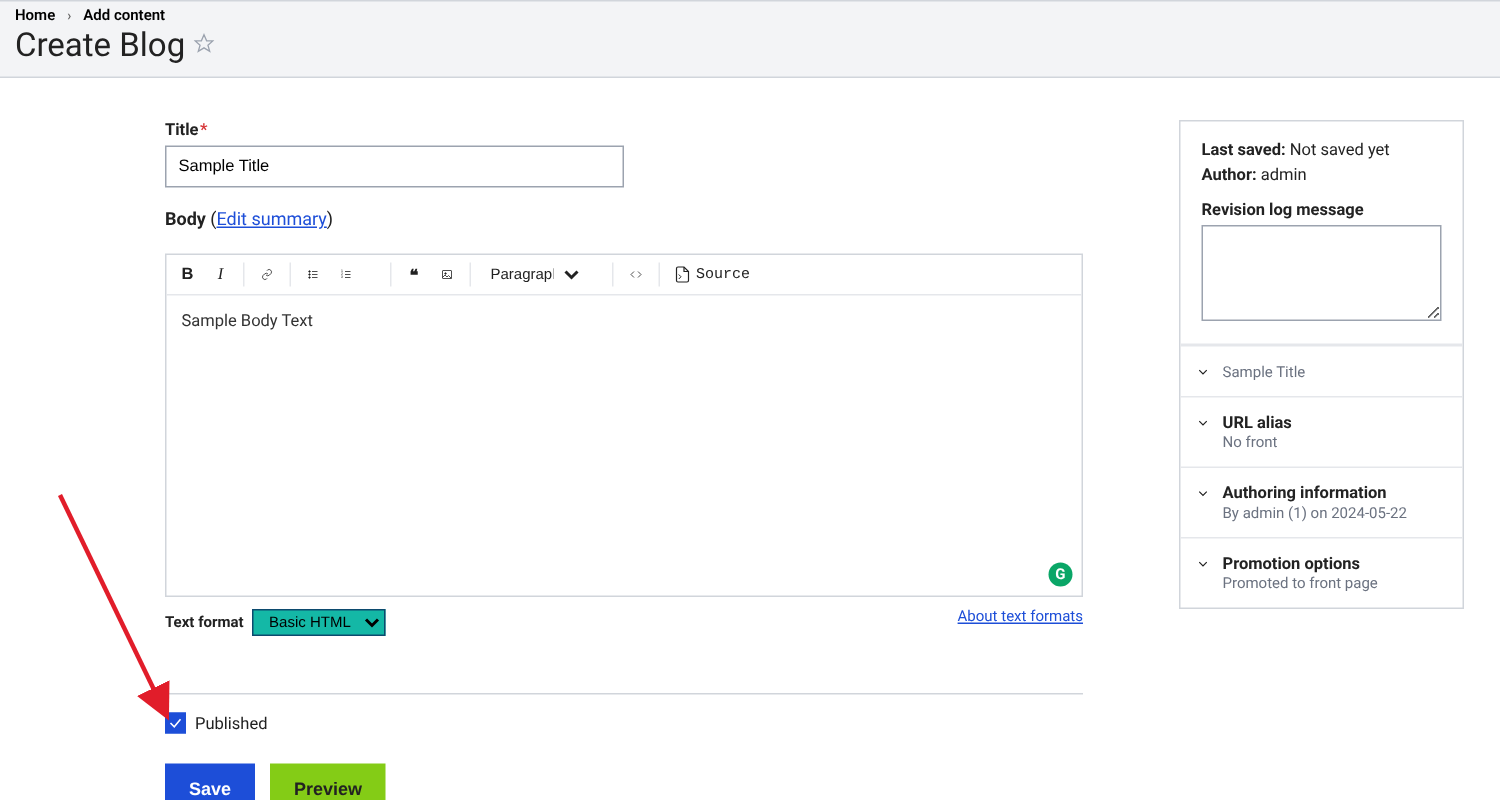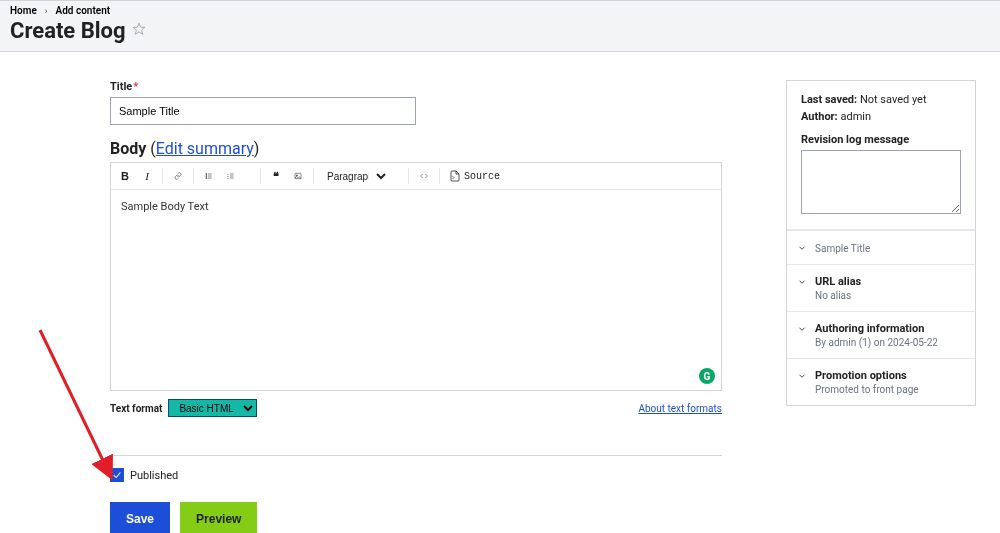--- a/index.html
+++ b/index.html
@@ -19,21 +19,21 @@
   .breadcrumb {
     font-size: 10px;
     font-weight: 600;
     display: flex;
     align-items: flex-end;
     gap: 8px;
   }
   .breadcrumb a { color: #000; text-decoration: none; }
   .breadcrumb .sep { color: #666; font-size: 9px; }
   .page-title-row { display: flex; align-items: center; gap: 6px; margin-top: 2px; }
-  .page-title { font-size: 22px; font-weight: 700; margin: 0; }
+  .page-title { font-size: 22px; font-weight: 400; margin: 0; }
   .star-icon svg { width: 14px; height: 14px; stroke: #9ca3af; fill: none; stroke-width: 1.5; }
   .content-wrap {
     display: flex;
     padding: 28px 10px 20px 10px;
     gap: 24px;
     justify-content: flex-start;
   }
   .main-col {
     margin-left: 100px;
     width: 612px;
@@ -41,21 +41,21 @@
   .form-label { font-size: 11px; font-weight: 700; display: block; margin-bottom: 4px; }
   .required-asterisk { color: #d63638; margin-left: 1px; }
   .title-input {
     width: 306px;
     height: 28px;
     padding: 4px 8px;
     font-size: 11px;
     border: 1px solid #9ca3af;
     background: #fff;
   }
-  .body-label-row { margin-top: 14px; margin-bottom: 4px; font-size: 16px; }
+  .body-label-row { margin-top: 14px; margin-bottom: 16px; font-size: 12px; }
   .body-label-row .lbl { font-weight: 700; }
   .body-label-row a { color: #1d4ed8; text-decoration: underline; }
   .editor-box { border: 1px solid #d1d5db; background: #fff; }
   .toolbar {
     display: flex;
     align-items: center;
     gap: 2px;
     padding: 3px 4px;
     border-bottom: 1px solid #e5e7eb;
   }
@@ -97,21 +97,21 @@
     position: absolute;
     right: 6px; bottom: 6px;
     width: 16px; height: 16px;
     border-radius: 50%;
     background: #0aa667;
     color: #fff;
     display: flex; align-items: center; justify-content: center;
     font-size: 10px; font-weight: 700;
   }
   .textformat-row {
-    display: flex; align-items: center; justify-content: space-between;
+    display: flex; justify-content: space-between;
     margin-top: 8px;
     font-size: 10px;
   }
   .textformat-left { display: flex; align-items: center; gap: 6px; }
   .textformat-left .lbl { font-weight: 700; }
   .tf-select {
     font-size: 10px;
     border: 1px solid #0c4a6e;
     padding: 1px 6px;
     height: 18px;
@@ -344,21 +344,21 @@
         <span class="acc-chevron"><svg viewBox="0 0 24 24">
               <polyline points="6 9 12 15 18 9"></polyline>
             </svg></span>
         <div class="acc-sub">Sample Title</div>
       </div>
       <div class="accordion-item">
         <span class="acc-chevron"><svg viewBox="0 0 24 24">
               <polyline points="6 9 12 15 18 9"></polyline>
             </svg></span>
         <div class="acc-title">URL alias</div>
-        <div class="acc-sub">No alias</div>
+        <div class="acc-sub">No front</div>
       </div>
       <div class="accordion-item">
         <span class="acc-chevron"><svg viewBox="0 0 24 24">
               <polyline points="6 9 12 15 18 9"></polyline>
             </svg></span>
         <div class="acc-title">Authoring information</div>
         <div class="acc-sub">By admin (1) on 2024-05-22</div>
       </div>
       <div class="accordion-item">
         <span class="acc-chevron"><svg viewBox="0 0 24 24">

